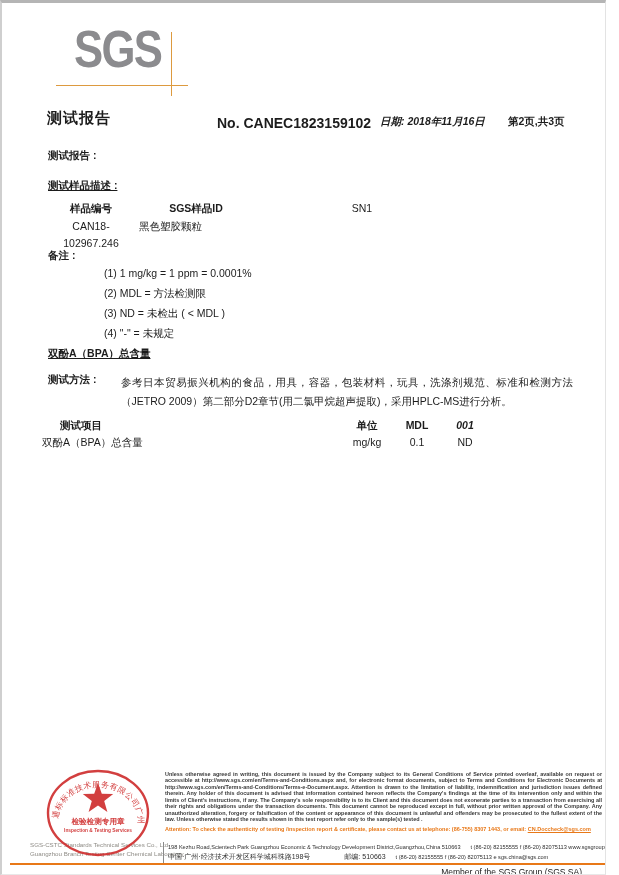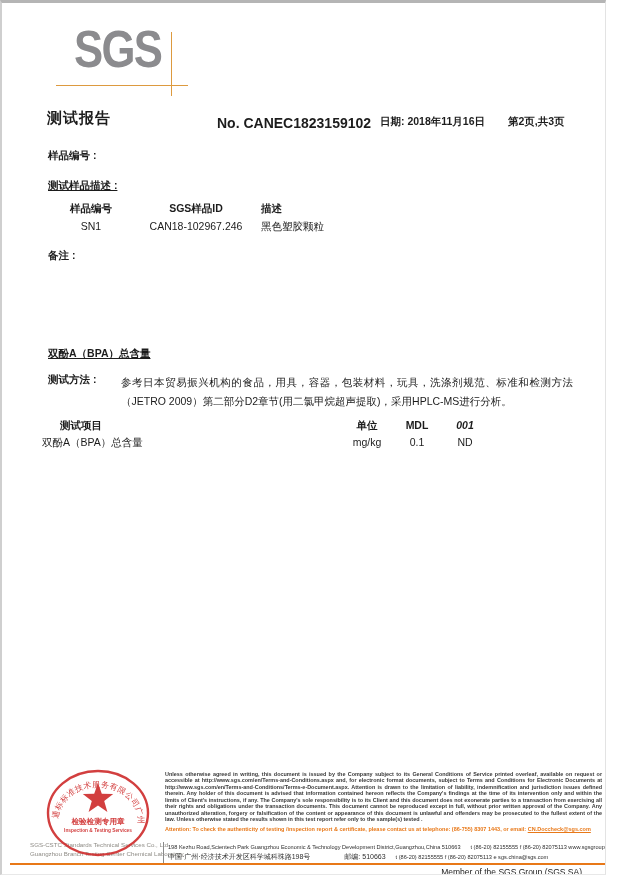--- a/index.html
+++ b/index.html
@@ -23,21 +23,21 @@
     font-size:52px;font-weight:bold;color:#8b8b8e;
     letter-spacing:-2px;
     transform:scaleX(.84);transform-origin:left top;
     line-height:1;
   }
   .logo-hline{left:54px;top:82px;width:132px;height:1px;background:#dd9a3f;}
   .logo-vline{left:169px;top:29px;width:1px;height:64px;background:#dd9a3f;}
   
   .report-title{left:45px;top:106px;font-size:15px;font-weight:bold;letter-spacing:1px;text-align:right;}
   .report-no{left:215px;top:112px;font-size:14px;font-weight:bold;}
-  .report-date{left:378px;top:112px;font-size:10.5px;font-weight:bold;}
+  .report-date{left:378px;top:112px;font-size:10.5px;font-weight:bold;font-style:italic;}
   .page-info{left:506px;top:112px;font-size:10.5px;font-weight:bold;}
   .label{font-size:10.5px;font-weight:bold;}
   .results-label{left:46px;top:146px;}
   .sample-desc{left:46px;top:176px;text-decoration:underline;}
   
   .sample-table{left:45px;top:197px;width:420px;display:grid;
     grid-template-columns:88px 122px 1fr;row-gap:1px;font-size:10.5px;line-height:17px;}
   .sample-table .hd{font-weight:bold;}
   .ctr{text-align:center;}
   .lft{text-align:left;padding-left:4px;}
@@ -84,33 +84,38 @@
 
   <div class="abs logo-text">SGS</div>
   <div class="abs logo-hline"></div>
   <div class="abs logo-vline"></div>
 
   <div class="abs report-title">测试报告</div>
   <div class="abs report-no">No. CANEC1823159102</div>
   <div class="abs report-date">日期: 2018年11月16日</div>
   <div class="abs page-info">第2页,共3页</div>
 
-  <div class="abs label results-label">样品编号 :</div>
+  <div class="abs label results-label">测试报告 :</div>
   <div class="abs label sample-desc">测试样品描述 :</div>
 
   <div class="abs sample-table">
     <div class="hd ctr">样品编号</div>
     <div class="hd ctr">SGS样品ID</div>
-    <div class="hd lft">描述</div>
     <div class="ctr">SN1</div>
     <div class="ctr">CAN18-102967.246</div>
     <div class="lft">黑色塑胶颗粒</div>
   </div>
 
   <div class="abs label remarks-label">备注 :</div>
+  <div class="abs remarks">
+    <div>(1) 1 mg/kg = 1 ppm = 0.0001%</div>
+    <div>(2) MDL = 方法检测限</div>
+    <div>(3) ND = 未检出 ( &lt; MDL )</div>
+    <div>(4) "-" = 未规定</div>
+  </div>
 
   <div class="abs bpa-heading">双酚A（BPA）总含量</div>
   <div class="abs label method-label">测试方法 :</div>
   <div class="abs method-text">参考日本贸易振兴机构的食品，用具，容器，包装材料，玩具，洗涤剂规范、标准和检测方法（JETRO 2009）第二部分D2章节(用二氯甲烷超声提取)，采用HPLC-MS进行分析。</div>
 
   <div class="abs result-table">
     <div class="hd indent"><span class="u">测试项目</span></div>
     <div class="hd ctr"><span class="u">单位</span></div>
     <div class="hd ctr"><span class="u">MDL</span></div>
     <div class="hd ctr"><span class="u it">001</span></div>

